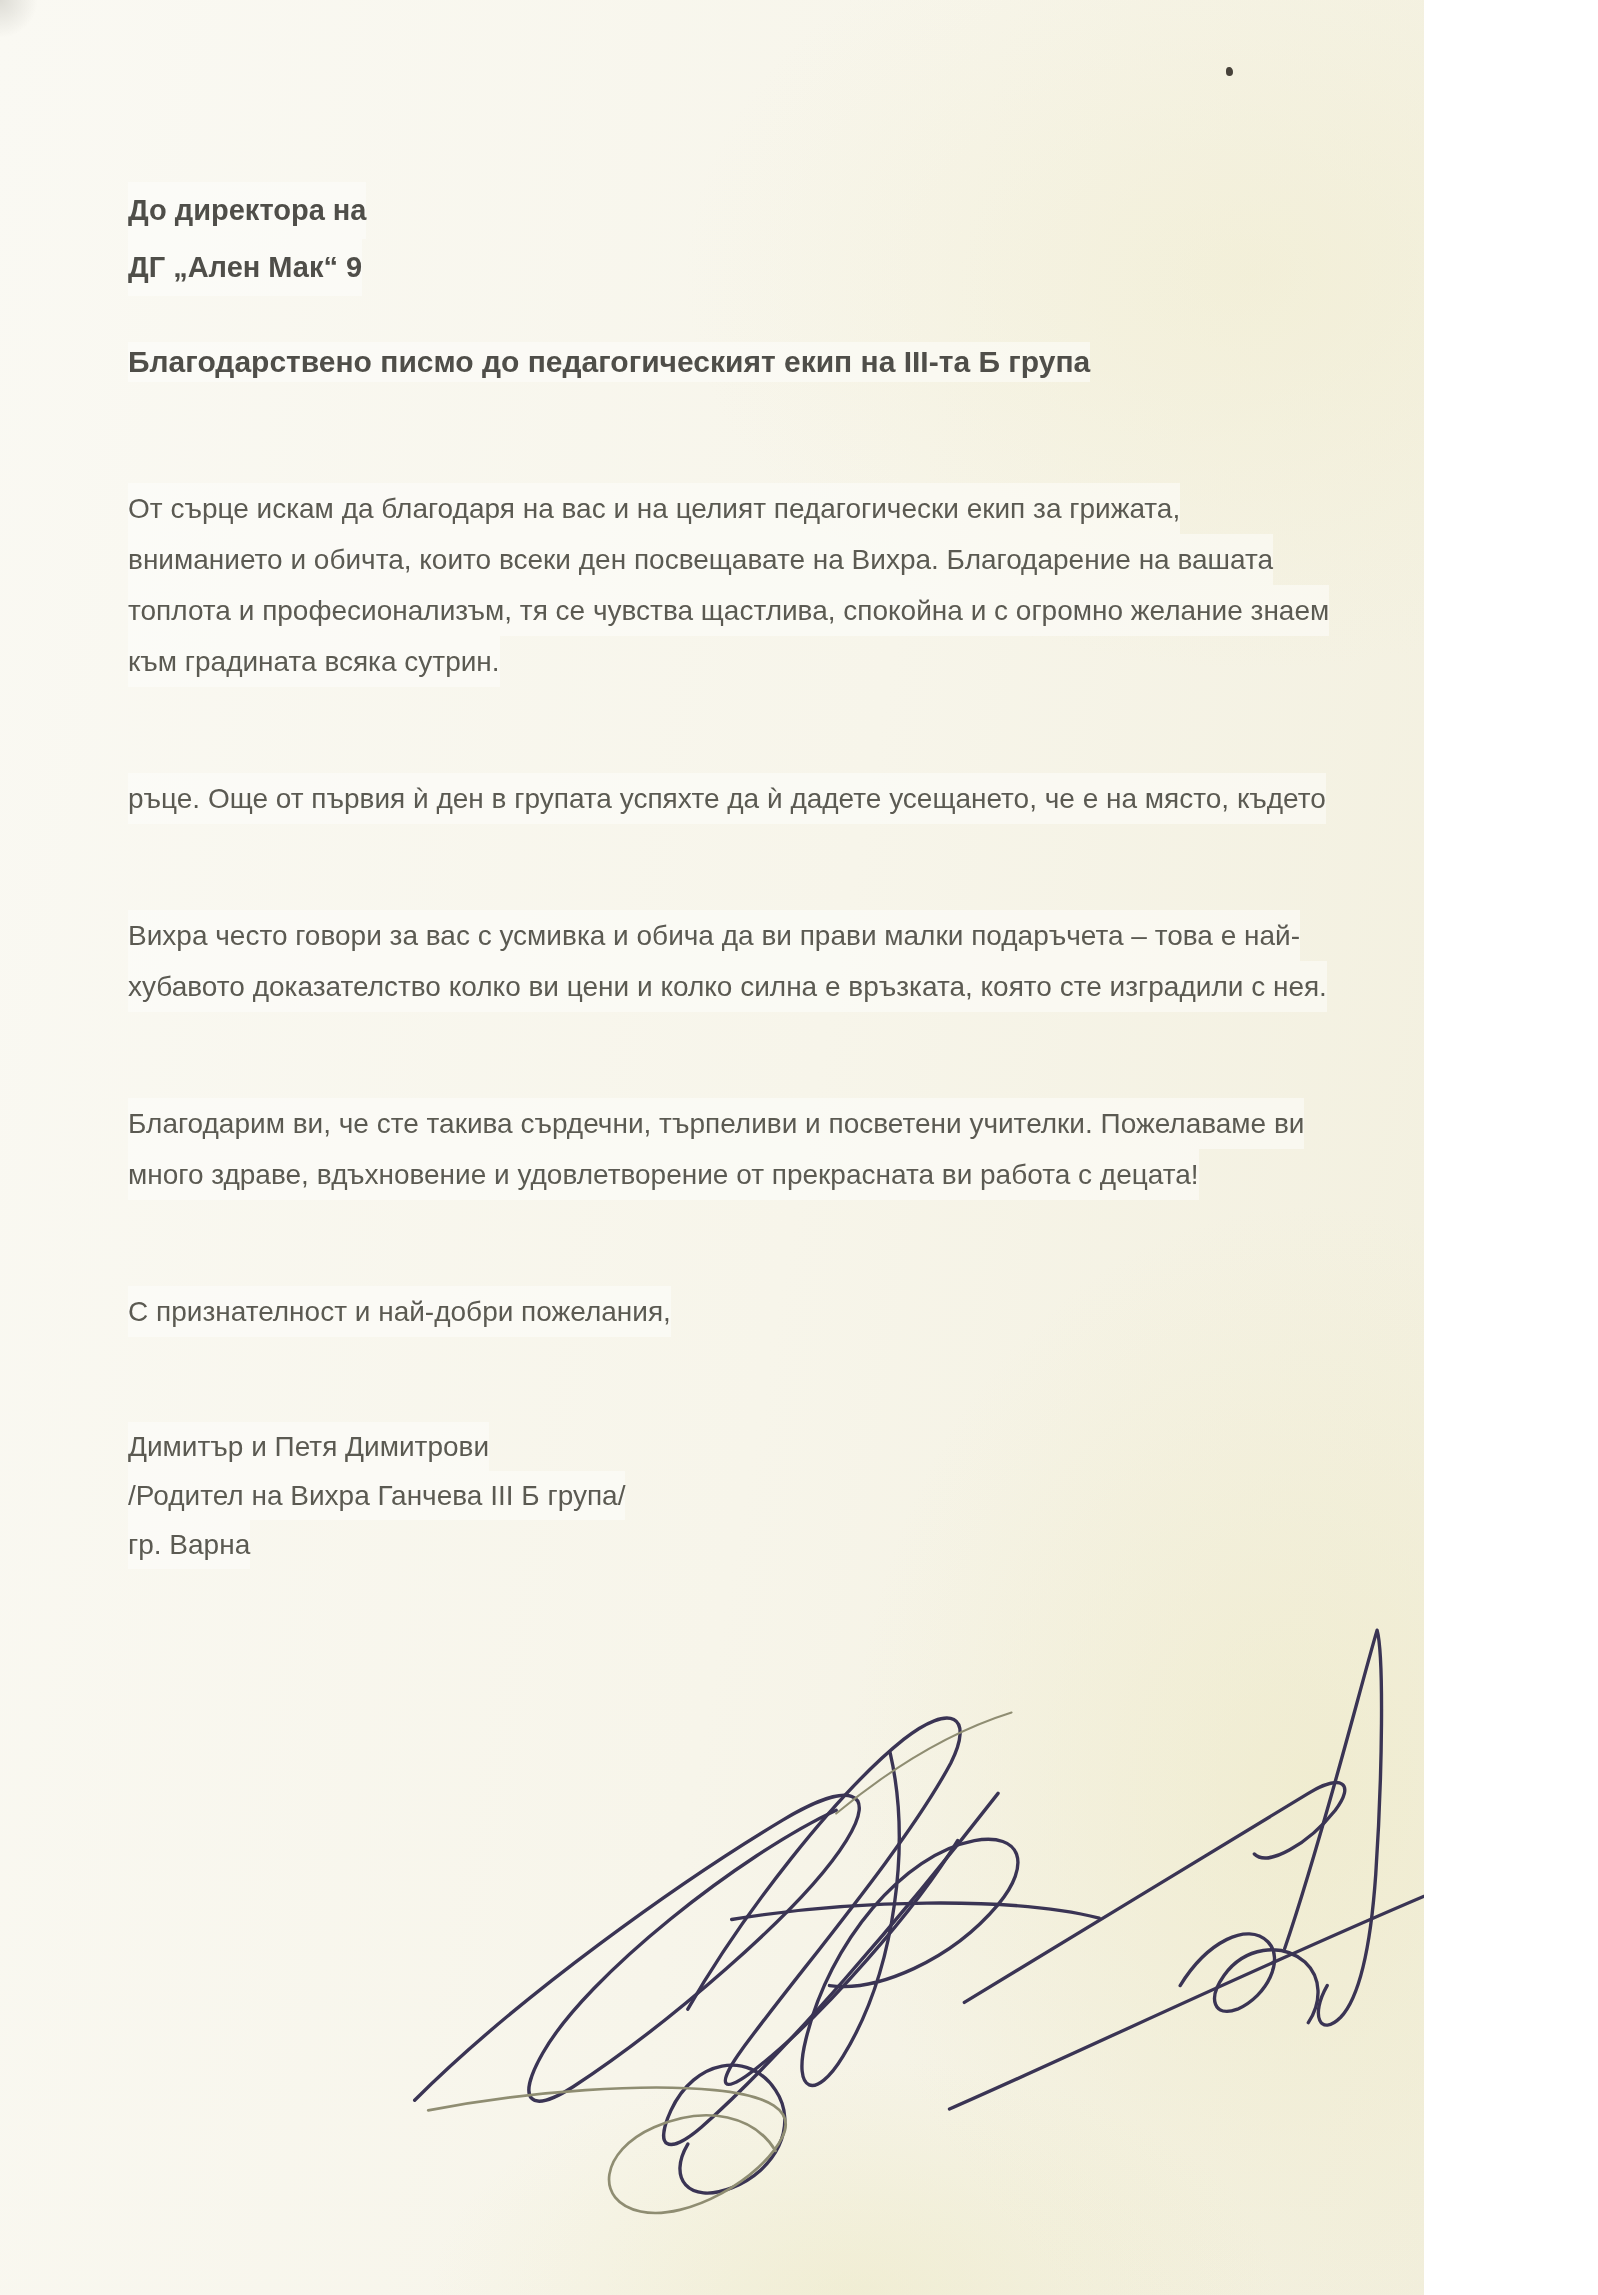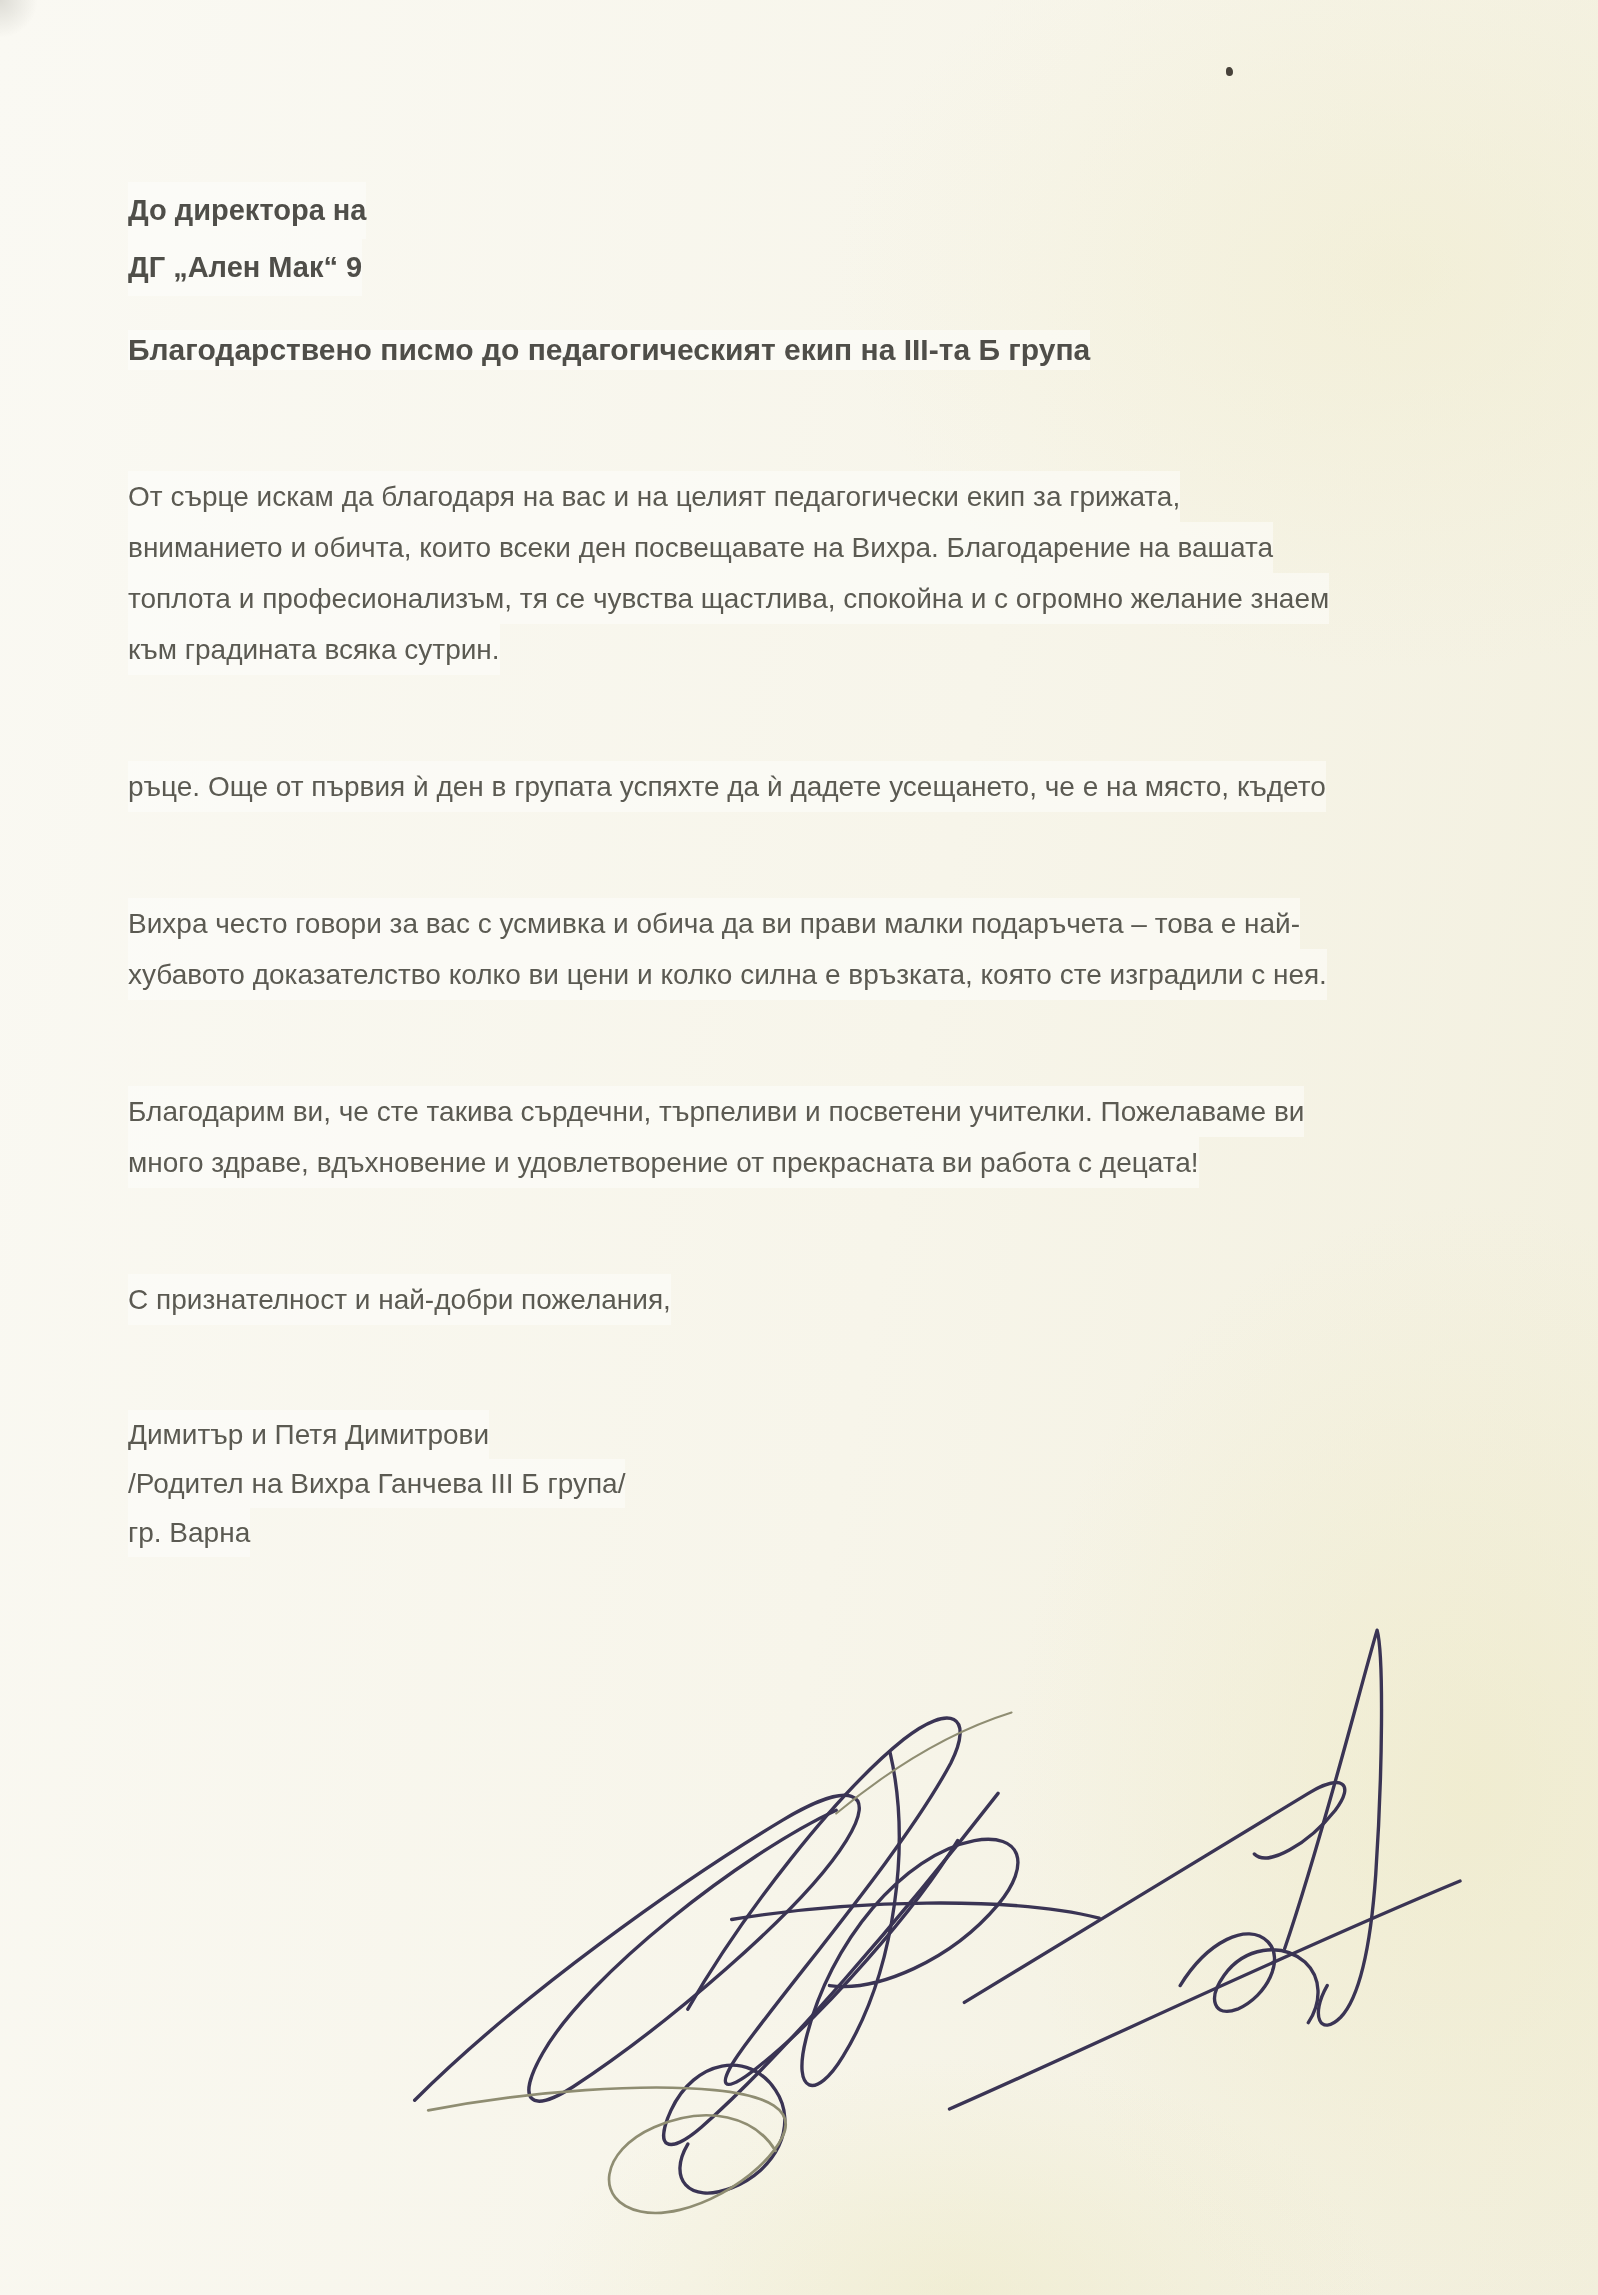--- a/index.html
+++ b/index.html
@@ -4,21 +4,21 @@
 <style>
   html, body {
     margin: 0;
     padding: 0;
   }
   body {
     font-family: "Liberation Sans", "DejaVu Sans", sans-serif;
   }
   .page {
     position: relative;
-    width: 1598px;
+    width: 1424px;
     height: 2295px;
     overflow: hidden;
     background:
       radial-gradient(877px 607px at 88% 12%, rgba(238,233,196,0.38), transparent 65%),
       radial-gradient(742px 944px at 92% 78%, rgba(236,231,190,0.45), transparent 62%),
       radial-gradient(607px 337px at 60% 100%, rgba(233,229,185,0.40), transparent 70%),
       linear-gradient(100deg, #faf9f3 0%, #f7f5ea 55%, #f2efdd 100%);
   }
   .corner-shade {
     position: absolute;
@@ -40,21 +40,21 @@
     background: rgba(253,253,251,0.55);
   }
   .recipient {
     margin-top: 182px;
     font-size: 29px;
     font-weight: 700;
     color: #4f4e49;
   }
   .recipient .line { line-height: 57px; }
   .doc-title {
-    margin-top: 34px;
+    margin-top: 46px;
     font-size: 30px;
     font-weight: 700;
     color: #4f4e49;
     line-height: 40px;
     text-align: center;
   }
   .salutation {
     margin-top: 67px;
     font-size: 28px;
     line-height: 40px;

